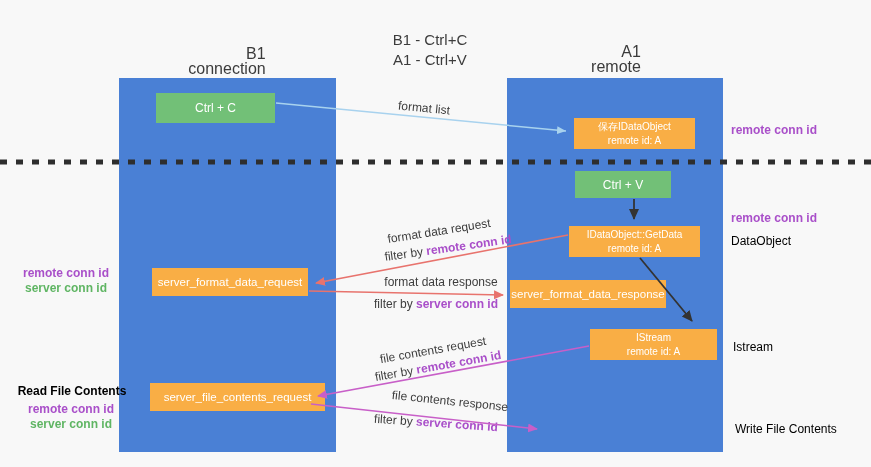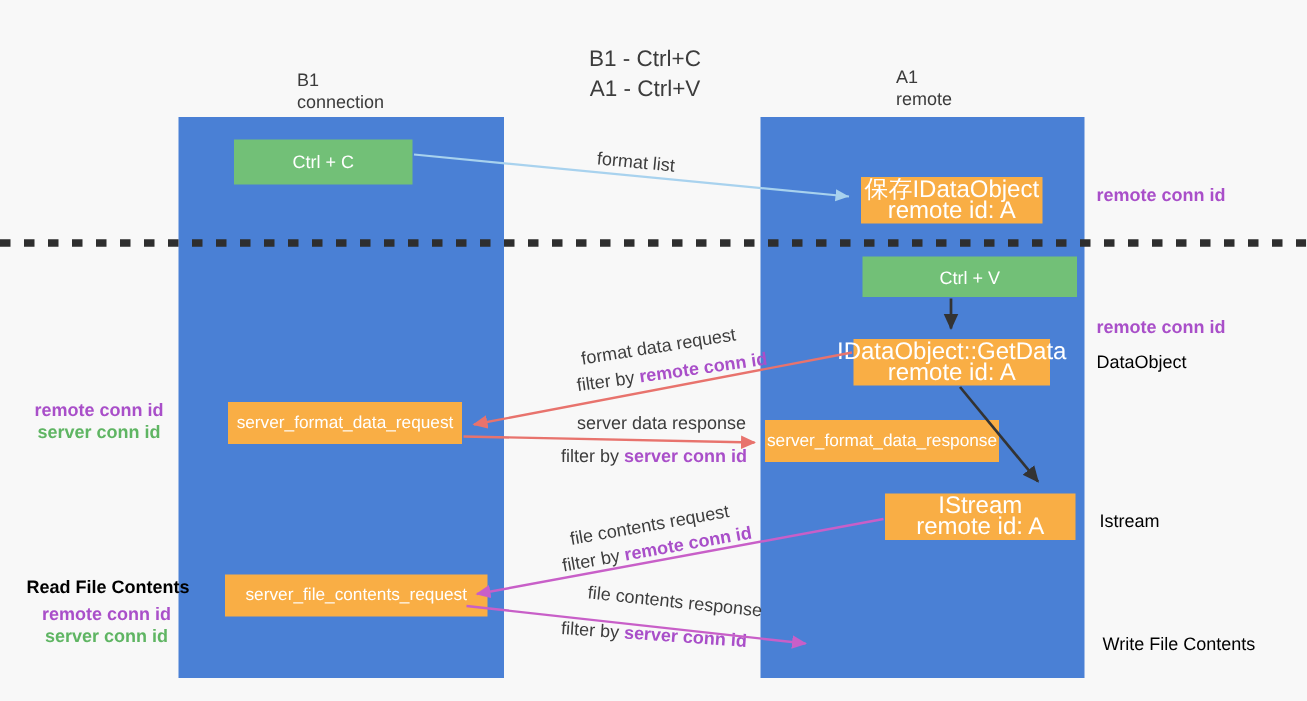--- a/index.html
+++ b/index.html
@@ -6,31 +6,31 @@
   *{box-sizing:border-box;}
   #canvas{
     position:relative;width:871px;height:467px;background:#f8f8f8;
     font-family:"Liberation Sans","DejaVu Sans",sans-serif;overflow:hidden;
   }
   .title{
     position:absolute;left:430px;top:6px;transform:translateX(-50%);
     text-align:center;font-size:15px;line-height:20px;color:#3c3c3c;white-space:nowrap;margin-top:24px;
   }
   .colheader{
-    position:absolute;transform:translateX(-50%);text-align:left;
-    font-size:12px;line-height:15px;color:#3b3b3b;white-space:nowrap;
+    position:absolute;transform:translateX(-50%);text-align:right;
+    font-size:16px;line-height:15px;color:#3b3b3b;white-space:nowrap;
   }
   .col{position:absolute;top:78px;width:217px;height:374px;background:#4a80d5;}
   .node{
     position:absolute;display:flex;flex-direction:column;align-items:center;justify-content:center;
     color:#fff;text-align:center;white-space:nowrap;z-index:3;
   }
   .node .l1,.node .l2{line-height:14px;}
   .green{background:#72c077;font-size:12px;}
-  .orange{background:#f9ae45;font-size:16px;}
+  .orange{background:#f9ae45;font-size:10px;}
   .orange.wide{font-size:11.5px;}
   .elabel{
     position:absolute;font-size:12px;color:#3d3d3d;white-space:nowrap;z-index:4;
   }
   .sidelabel{position:absolute;white-space:nowrap;font-size:12px;z-index:4;}
   .purple{color:#a94fc9;font-weight:700;}
   .greenlbl{color:#5fb563;font-weight:700;}
   .dark{color:#000000;}
   .center2{text-align:center;line-height:15px;transform:translateX(-50%);}
   svg.overlay{position:absolute;left:0;top:0;z-index:5;pointer-events:none;}
@@ -59,21 +59,21 @@
 
   <div class="node green" style="left:156px;top:93px;width:119px;height:30px;">
     <div>Ctrl + C</div>
   </div>
 
   <div class="node orange" style="left:574px;top:118px;width:121px;height:31px;">
     <div class="l1">保存IDataObject</div>
     <div class="l2">remote id: A</div>
   </div>
 
-  <div class="node green" style="left:575px;top:171px;width:143px;height:27px;">
+  <div class="node green" style="left:575px;top:171px;width:96px;height:27px;">
     <div>Ctrl + V</div>
   </div>
 
   <div class="node orange" style="left:569px;top:226px;width:131px;height:31px;text-align:center;">
     <div class="l1">IDataObject::GetData</div>
     <div class="l2">remote id: A</div>
   </div>
 
   <div class="node orange wide" style="left:152px;top:268px;width:156px;height:28px;">
     <div>server_format_data_request</div>
@@ -93,21 +93,21 @@
   </div>
 
 
   <div class="elabel" style="left:424px;top:108px;transform:translate(-50%,-50%) rotate(5.5deg);">format list</div>
 
   <div class="elabel" style="left:439px;top:231px;transform:translate(-50%,-50%) rotate(-9deg);">format data request</div>
   <div class="elabel" style="left:448px;top:248px;transform:translate(-50%,-50%) rotate(-8deg);">
     <span>filter by </span><span class="purple">remote conn id</span>
   </div>
 
-  <div class="elabel" style="left:441px;top:282px;transform:translate(-50%,-50%);">server data response</div>
+  <div class="elabel" style="left:441px;top:282px;transform:translate(-50%,-50%);">format data response</div>
   <div class="elabel" style="left:436px;top:304px;transform:translate(-50%,-50%);">
     <span>filter by </span><span class="purple">server conn id</span>
   </div>
 
   <div class="elabel" style="left:433px;top:350px;transform:translate(-50%,-50%) rotate(-10deg);">file contents request</div>
   <div class="elabel" style="left:438px;top:366px;transform:translate(-50%,-50%) rotate(-10deg);">
     <span>filter by </span><span class="purple">remote conn id</span>
   </div>
 
   <div class="elabel" style="left:450px;top:401px;transform:translate(-50%,-50%) rotate(6deg);">file contents response</div>

